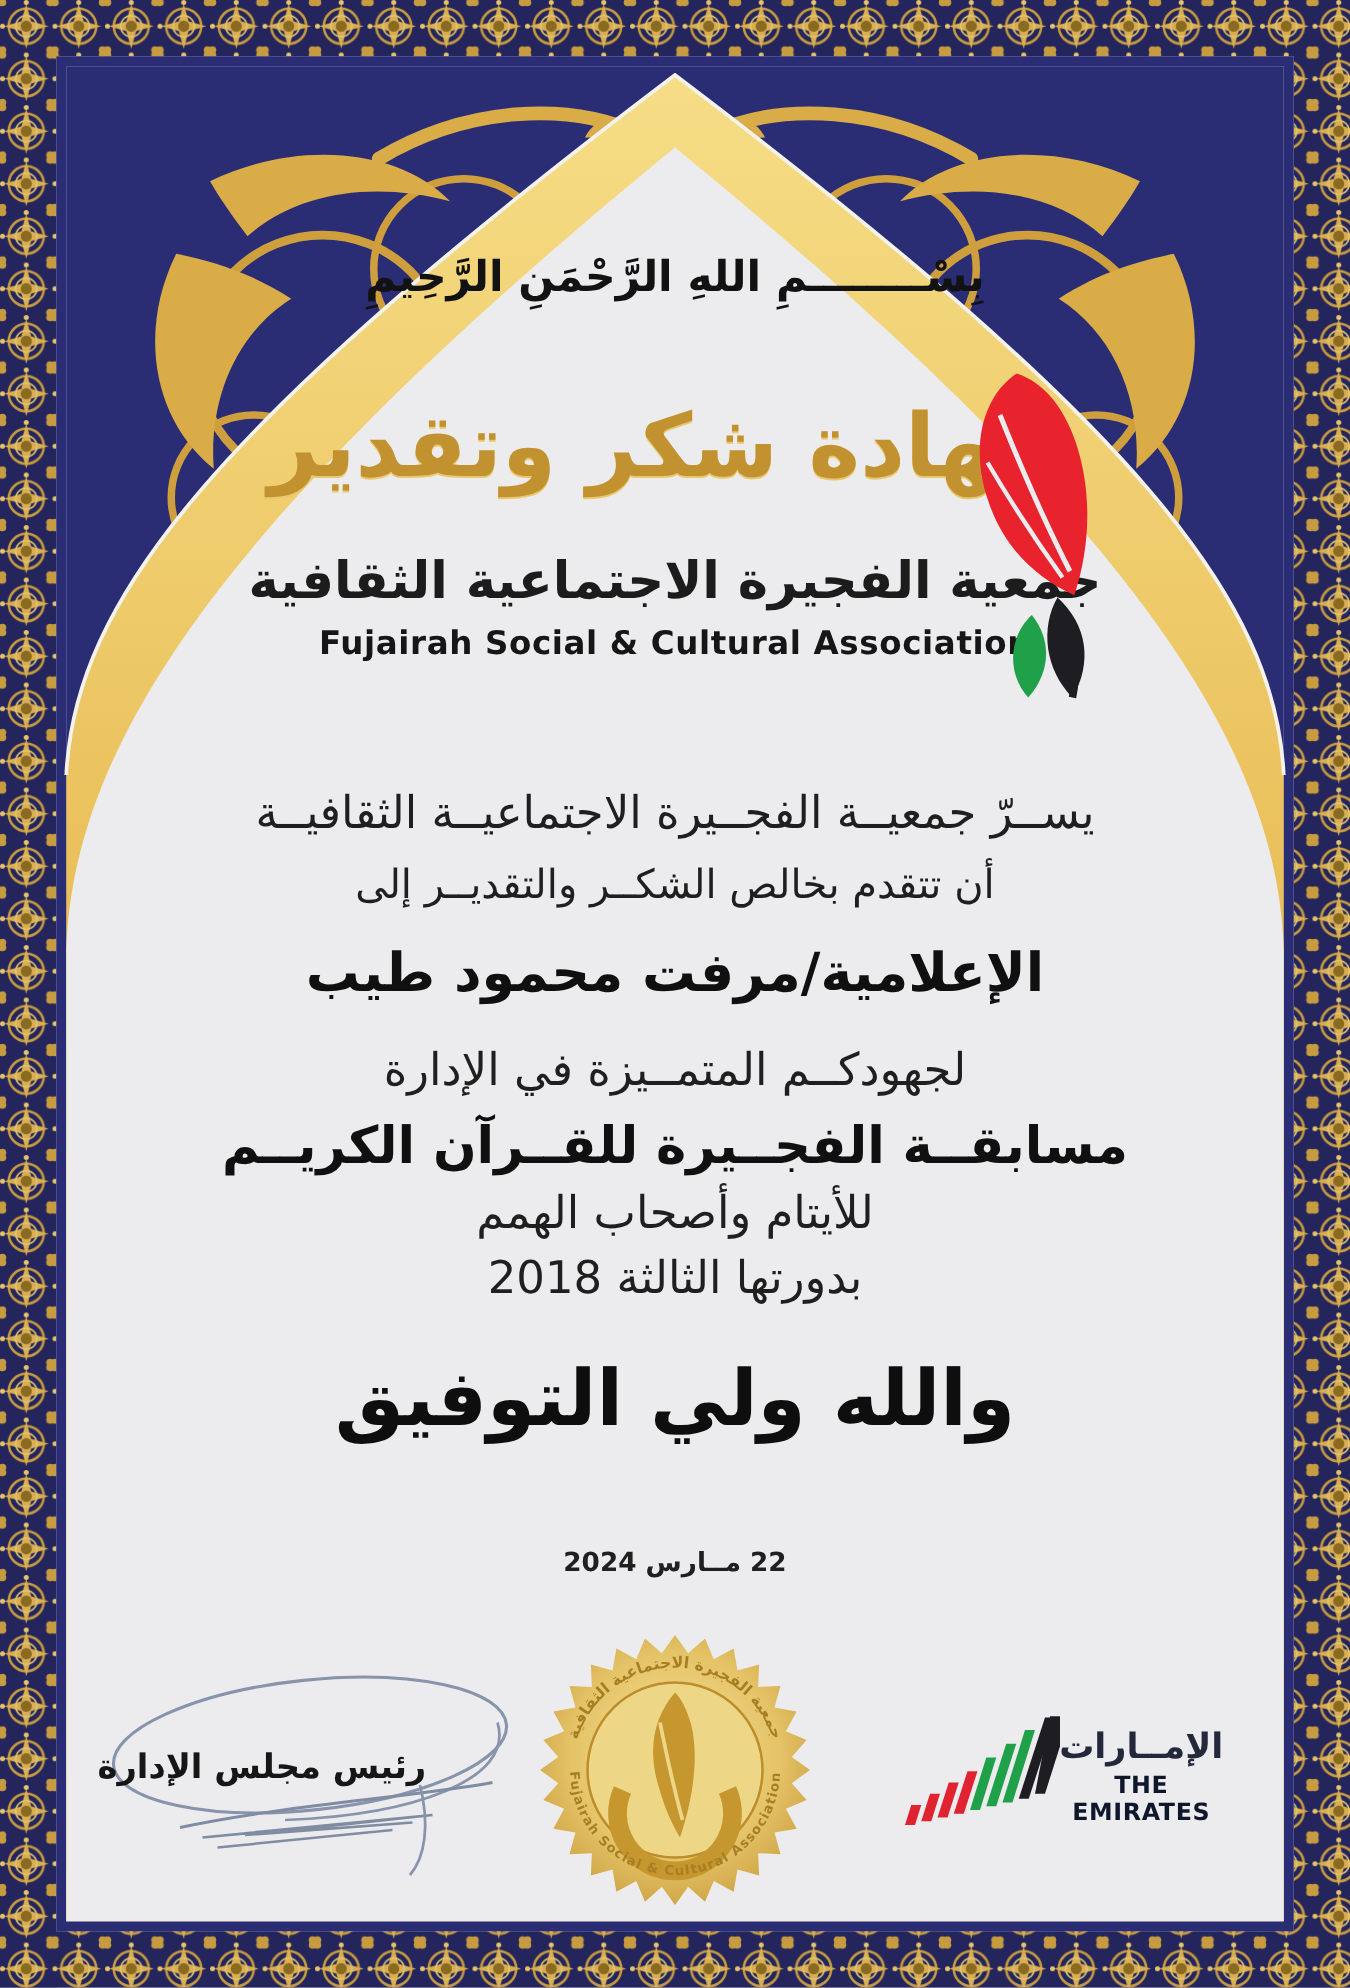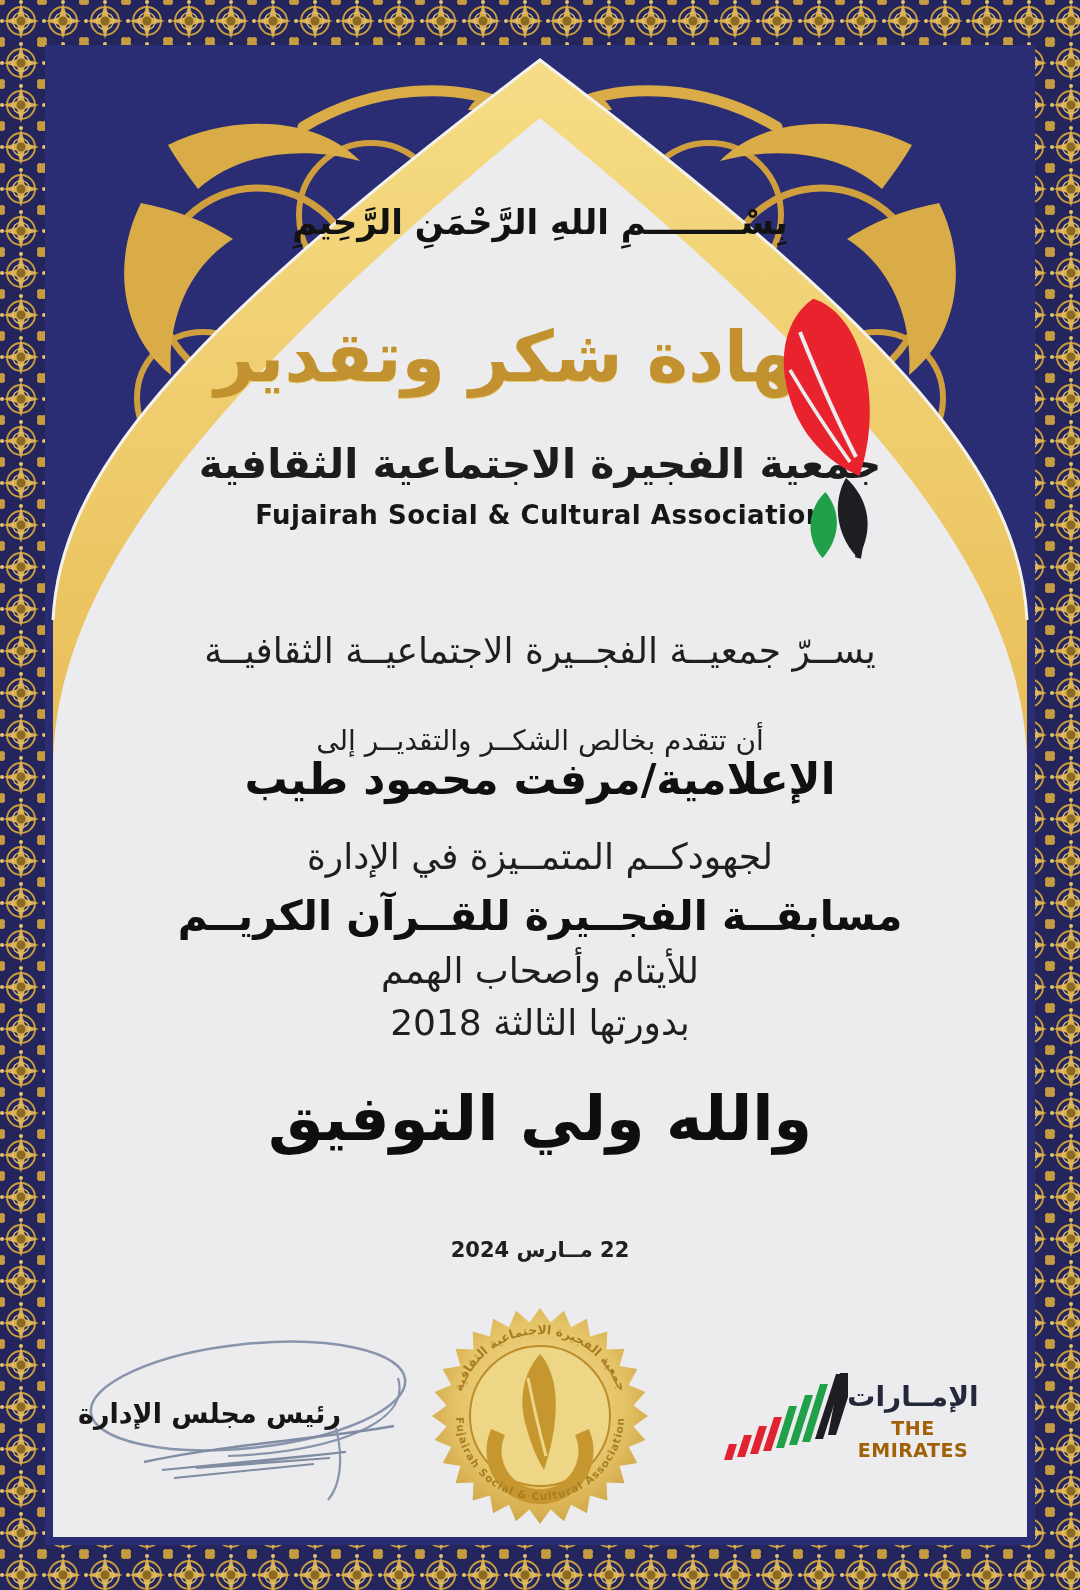--- a/index.html
+++ b/index.html
@@ -13,39 +13,39 @@
   .rtl{direction:rtl;unicode-bidi:isolate}
   #bg{position:absolute;left:0;top:0}
 
   .bismillah{top:202px;font-size:34px;font-weight:700;color:#121212}
   .cert-title{top:316px;font-size:70px;font-weight:700;color:#c1922f;
               text-shadow:0 1px 0 #e8c76d;letter-spacing:2px}
   .assoc-ar{top:440px;font-size:41px;font-weight:700;color:#1c1c1c}
   .assoc-en{top:500px;font-size:26px;font-weight:700;color:#161616;letter-spacing:.5px}
 
   .intro1{top:630px;font-size:36px}
-  .intro2{top:724px;font-size:28px}
+  .intro2{top:688px;font-size:32px}
   .honoree{top:754px;font-size:43px;font-weight:700;color:#101010}
   .reason{top:836px;font-size:36px}
   .event{top:892px;font-size:41px;font-weight:700;color:#101010}
   .audience{top:950px;font-size:36px}
   .edition{top:1002px;font-size:36px}
   .closing{top:1082px;font-size:62px;font-weight:700;color:#0e0e0e}
   .dateline{top:1238px;font-size:21px;font-weight:700;color:#202020}
 
   .sig-block{left:78px;top:1332px;width:348px;height:172px}
   .sig-name{position:absolute;left:0;right:0;top:22px;text-align:center;
             font-size:31px;font-weight:700;color:#121212}
   .sig-title{position:absolute;left:0;right:0;top:66px;text-align:left;
              font-size:27px;font-weight:700;color:#161616}
 
   .emirates{left:722px;top:1372px;width:260px;height:100px}
   .em-text{position:absolute;left:122px;top:8px;width:138px;text-align:center}
   .em-ar{font-size:28px;font-weight:700;color:#23283b;direction:rtl}
-  .em-en{font-size:19px;font-weight:700;color:#a16207;letter-spacing:.5px;margin-top:4px}
+  .em-en{font-size:19px;font-weight:700;color:#0f172a;letter-spacing:.5px;margin-top:4px}
 </style>
 </head>
 <body>
 
 <svg id="bg" width="1080" height="1590" viewBox="0 0 1080 1590">
   <defs>
     <pattern id="bp" width="42" height="42" patternUnits="userSpaceOnUse">
       <rect width="42" height="42" fill="#23255c"></rect>
       <circle cx="21" cy="21" r="14" fill="none" stroke="#c79b3f" stroke-width="2"></circle>
       <path d="M21 3 L26 21 L21 39 L16 21 Z" fill="#d9af52"></path>

